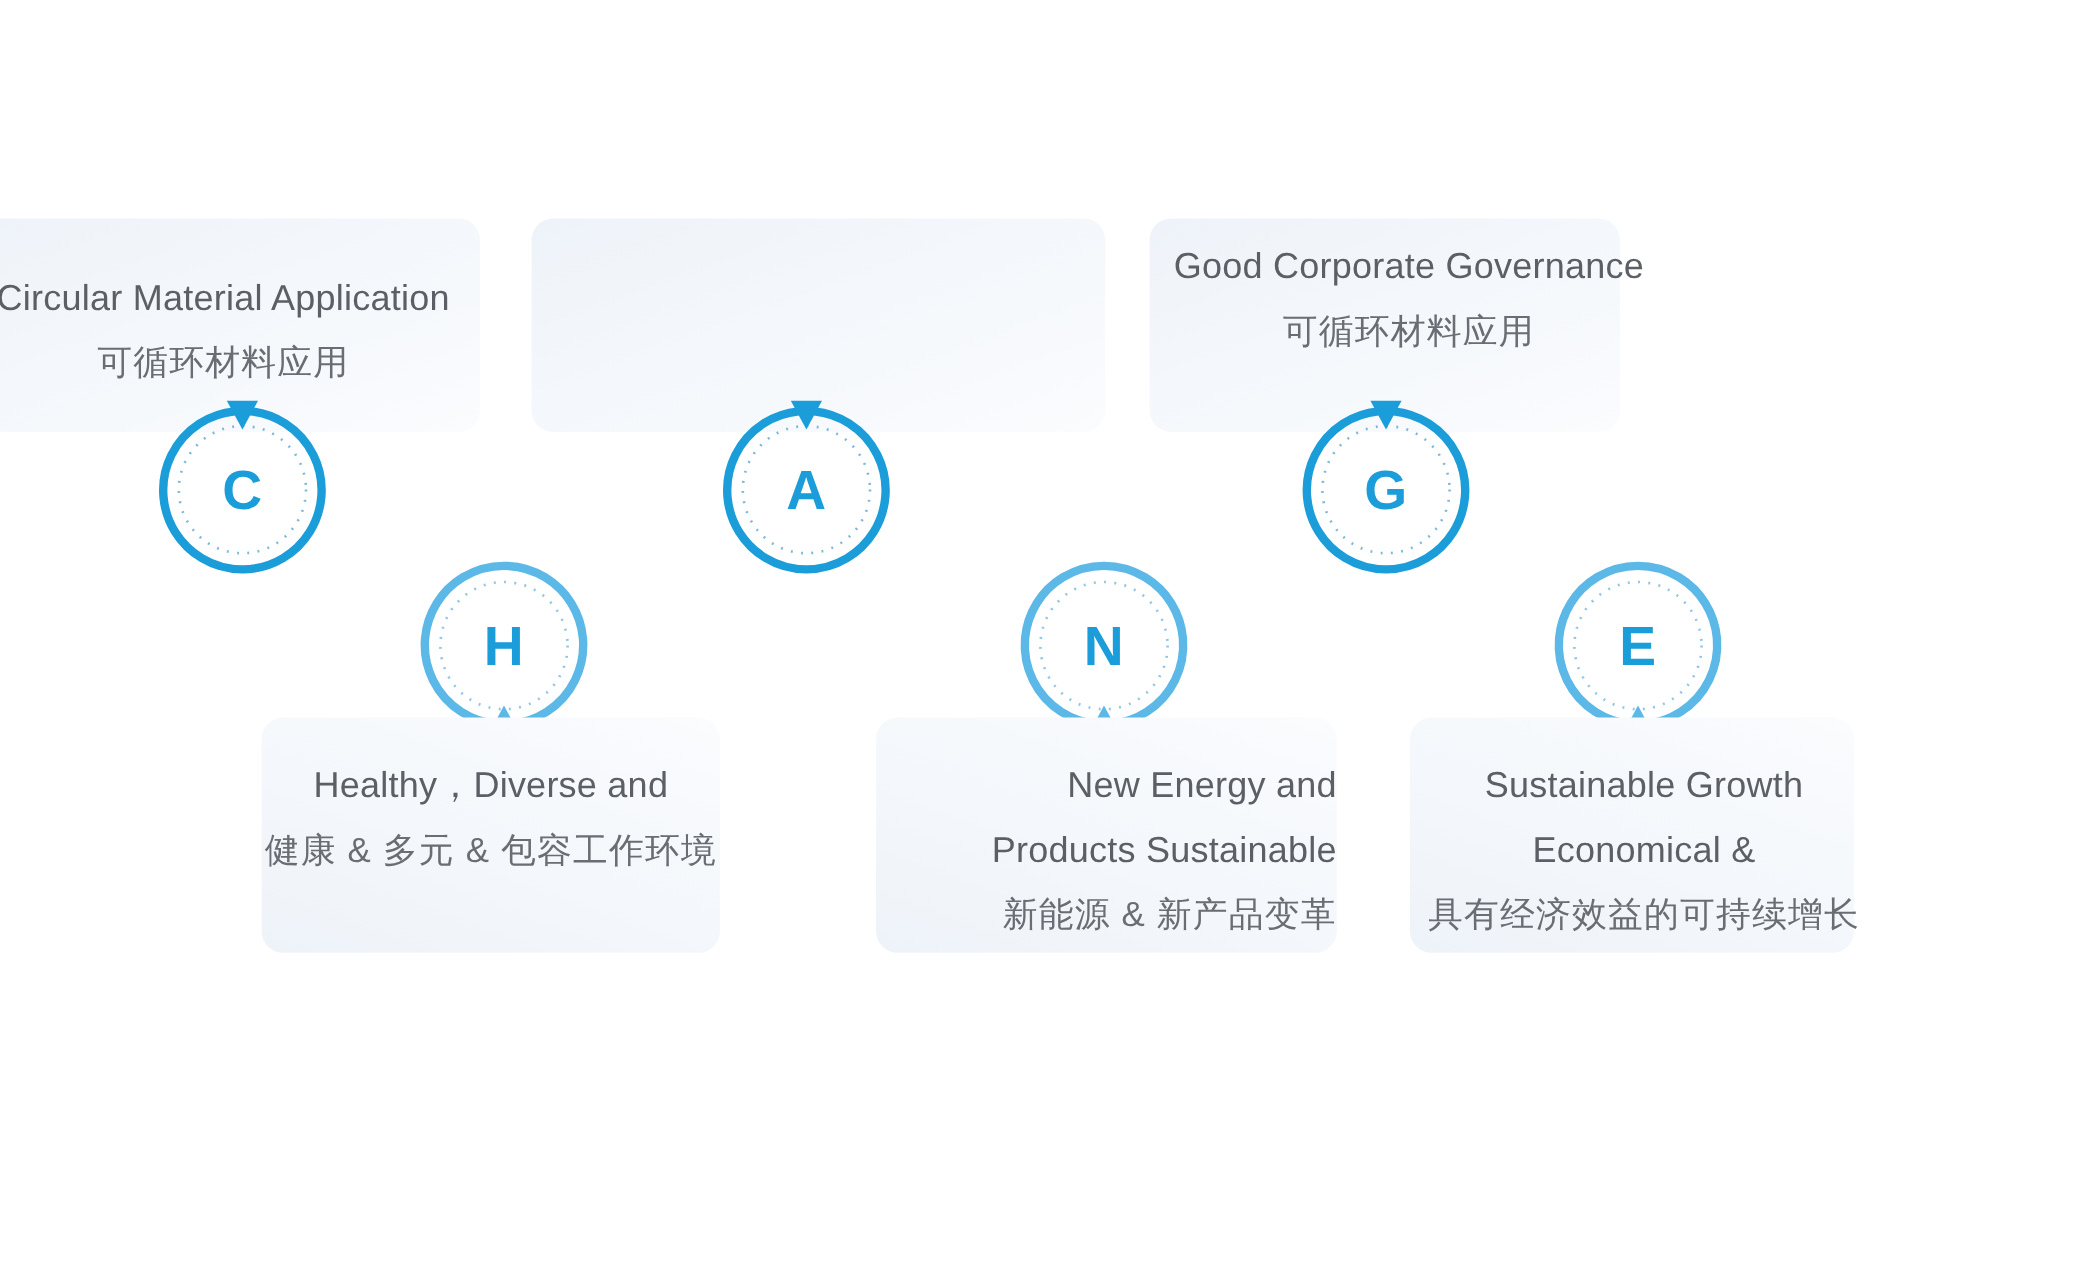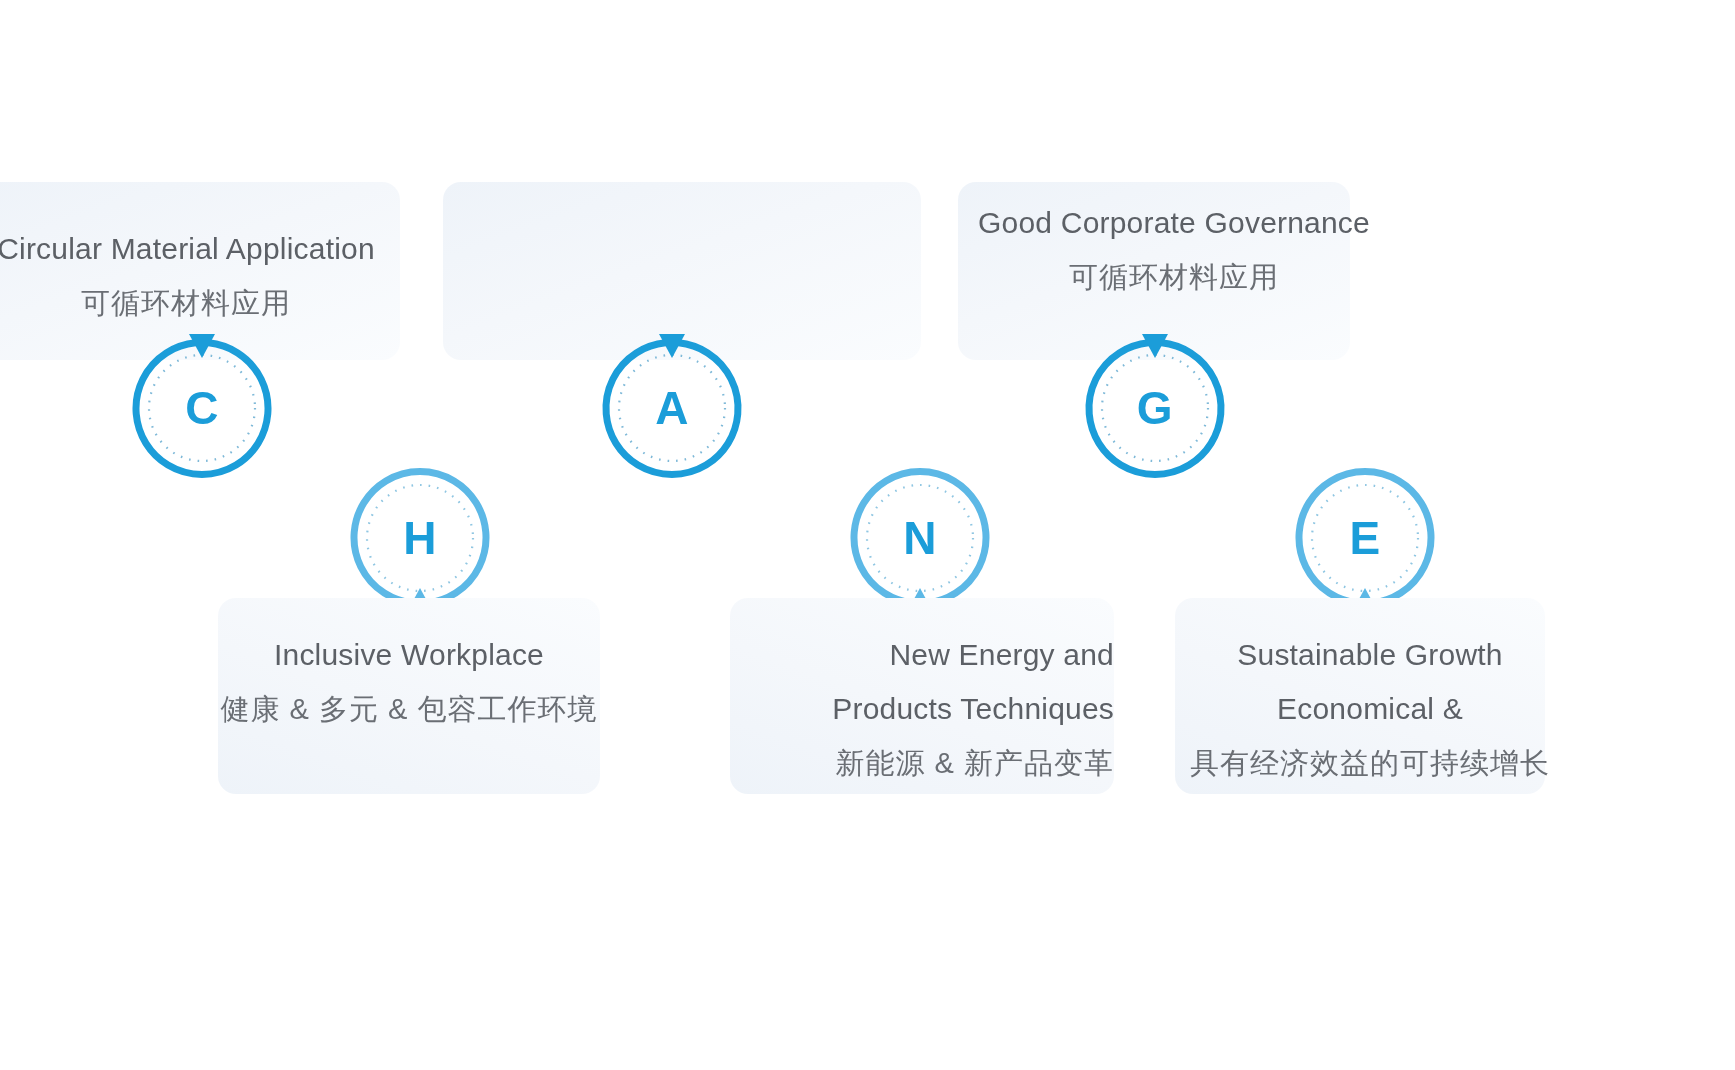--- a/index.html
+++ b/index.html
@@ -134,38 +134,38 @@
       <path d="M 73.5 145.2 A 66 66 0 1 1 86.5 145.2" fill="none" stroke="#5cb8e6" stroke-width="7" stroke-linecap="round"></path>
       <circle cx="80" cy="80" r="53" fill="none" stroke="#8fc6e2" stroke-width="2.2" stroke-dasharray="1.6 7"></circle>
       <polygon points="67,154 93,154 80,130" fill="#5cb8e6"></polygon>
     </svg>
     <div class="letter" style="color:#1b9dd9;">H</div>
   </div>
 
   <div class="card bottom" style="left:218px; top:598px; width:382px; height:196px;"></div>
 
   <div class="card-text" style="top:628px; left:218px; width:382px;">
-    <div class="line-en">Inclusive Workplace</div>
+    <div class="line-en">Healthy，Diverse and</div>
     <div class="line-cn">健康 &amp; 多元 &amp; 包容工作环境</div>
   </div>
 
   <div class="badge" style="left:840px; top:458px;">
     <svg width="160" height="160" viewBox="0 0 160 160">
       <path d="M 73.5 145.2 A 66 66 0 1 1 86.5 145.2" fill="none" stroke="#5cb8e6" stroke-width="7" stroke-linecap="round"></path>
       <circle cx="80" cy="80" r="53" fill="none" stroke="#8fc6e2" stroke-width="2.2" stroke-dasharray="1.6 7"></circle>
       <polygon points="67,154 93,154 80,130" fill="#5cb8e6"></polygon>
     </svg>
     <div class="letter" style="color:#1b9dd9;">N</div>
   </div>
 
   <div class="card bottom" style="left:730px; top:598px; width:384px; height:196px;"></div>
 
   <div class="card-text" style="top:628px; left:730px; width:384px;text-align:right;">
     <div class="line-en">New Energy and</div>
-    <div class="line-en">Products Techniques</div>
+    <div class="line-en">Products Sustainable</div>
     <div class="line-cn">新能源 &amp; 新产品变革</div>
   </div>
 
   <div class="badge" style="left:1285px; top:458px;">
     <svg width="160" height="160" viewBox="0 0 160 160">
       <path d="M 73.5 145.2 A 66 66 0 1 1 86.5 145.2" fill="none" stroke="#5cb8e6" stroke-width="7" stroke-linecap="round"></path>
       <circle cx="80" cy="80" r="53" fill="none" stroke="#8fc6e2" stroke-width="2.2" stroke-dasharray="1.6 7"></circle>
       <polygon points="67,154 93,154 80,130" fill="#5cb8e6"></polygon>
     </svg>
     <div class="letter" style="color:#1b9dd9;">E</div>

